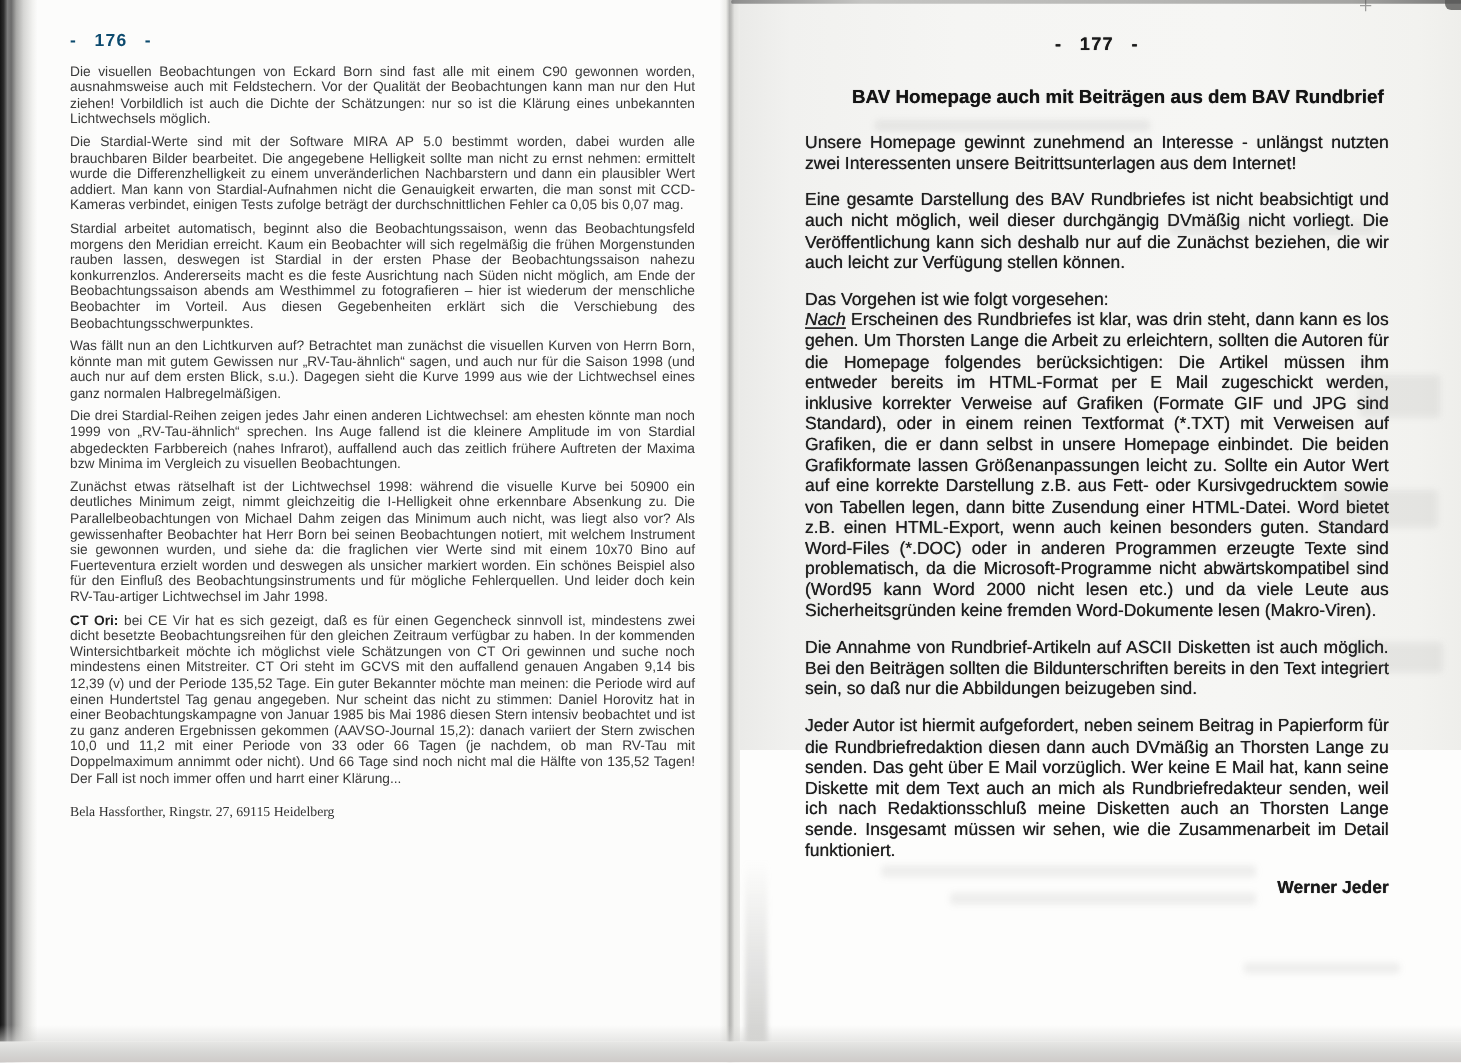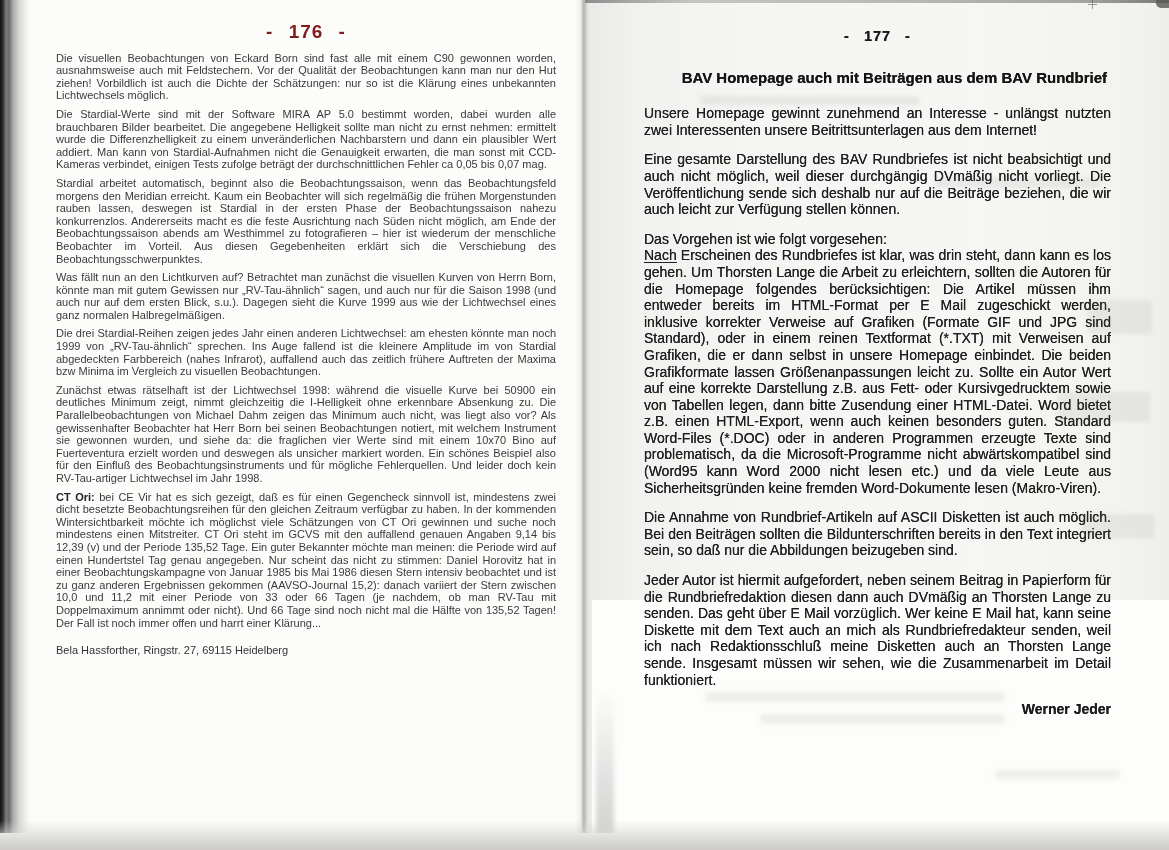--- a/index.html
+++ b/index.html
@@ -14,26 +14,26 @@
     background:linear-gradient(90deg,#141414 0px,#2e2e2e 3px,#7d7d7d 6px,#6b6b6b 9px,
       #a8a8a6 13px,#d6d6d4 19px,#f1f1ef 26px,#fcfcfb 30px);
   }
   
   .page-left{
     position:absolute;left:30px;top:0;width:546px;height:850px;box-sizing:border-box;
     background:#fcfcfb;padding:0 20px 0 26px;
     color:#3a3a3a;font-size:11px;line-height:12.6px;
   }
   .page-left .pnum{
-    margin:26px 0 13px 0;text-align:center;font-weight:bold;font-size:19px;
-    color:#7f1d1d;word-spacing:9px;letter-spacing:1px;
+    margin:26px 0 13px 0;font-weight:bold;font-size:14px;
+    color:#0c4a6e;word-spacing:9px;letter-spacing:1px;
   }
   .page-left p{margin:0 0 6px 0;text-align:justify;}
   .page-left p.ct b{color:#222;}
-  .footer{margin-top:14px;font-size:11px;line-height:15px;color:#333;}
+  .footer{margin-top:14px;font-size:11px;line-height:15px;color:#333;font-family:Liberation Serif, serif;}
   
   .gutter{
     position:absolute;left:576px;top:0;width:16px;height:850px;
     background:linear-gradient(90deg,#fbfbfa 0%,#ecece9 30%,#b3b3b1 48%,#bdbdba 56%,
       #e2e2df 72%,#ededea 100%);
   }
   
   .page-right{
     position:absolute;left:592px;top:0;width:577px;height:600px;box-sizing:border-box;
     background:linear-gradient(90deg,#eaeae8 0%,#f1f1ef 7%,#f5f5f3 30%,#f6f6f4 68%,
@@ -44,21 +44,21 @@
   }
   .page-right .pnum{
     margin:28px 0 0 0;text-align:center;font-weight:bold;font-size:14.5px;
     word-spacing:9px;letter-spacing:1px;color:#1a1a1a;
   }
   .page-right h1{
     font-size:15px;font-weight:bold;text-align:right;margin:25px 4px 19px 4px;color:#141414;
   }
   .page-right p{margin:0 0 13px 0;text-align:justify;}
   .proc .intro{display:block;}
-  .proc u{text-underline-offset:2px;}
+  .proc u{text-underline-offset:2px;font-style:italic;}
   .sig{margin-top:4px;text-align:right;font-weight:bold;color:#1a1a1a;}
   
   .art{position:absolute;pointer-events:none;}
   .art-topline{
     left:585px;top:0;width:584px;height:3px;border-radius:1px;opacity:.75;
     background:linear-gradient(90deg,#6f6f6f,#b5b5b3 18%,#a3a3a1 55%,#8a8a88 85%,#4f4f4f 100%);
   }
   .art-corner{right:0;top:0;width:13px;height:8px;background:#585856;opacity:.8;border-radius:0 0 0 5px;}
   .art-plus{left:1088px;top:0;width:9px;height:9px;opacity:.55;}
   .art-plus::before{content:"";position:absolute;left:0;top:4px;width:9px;height:1px;background:#555;}
@@ -105,21 +105,21 @@
       <div>Bela Hassforther, Ringstr. 27, 69115 Heidelberg</div>
     </div>
   </div>
 
   <div class="gutter"></div>
 
   <div class="page-right">
     <div class="pnum">- 177 -</div>
     <h1>BAV Homepage auch mit Beiträgen aus dem BAV Rundbrief</h1>
     <p>Unsere Homepage gewinnt zunehmend an Interesse - unlängst nutzten zwei Interessenten unsere Beitrittsunterlagen aus dem Internet!</p>
-    <p>Eine gesamte Darstellung des BAV Rundbriefes ist nicht beabsichtigt und auch nicht möglich, weil dieser durchgängig DVmäßig nicht vorliegt. Die Veröffentlichung sende sich deshalb nur auf die Beiträge beziehen, die wir auch leicht zur Verfügung stellen können.</p>
+    <p>Eine gesamte Darstellung des BAV Rundbriefes ist nicht beabsichtigt und auch nicht möglich, weil dieser durchgängig DVmäßig nicht vorliegt. Die Veröffentlichung kann sich deshalb nur auf die Zunächst beziehen, die wir auch leicht zur Verfügung stellen können.</p>
     <p class="proc">
       <span class="intro">Das Vorgehen ist wie folgt vorgesehen:</span>
       <span><u>Nach</u> <span>Erscheinen des Rundbriefes ist klar, was drin steht, dann kann es los gehen. Um Thorsten Lange die Arbeit zu erleichtern, sollten die Autoren für die Homepage folgendes berücksichtigen: Die Artikel müssen ihm entweder bereits im HTML-Format per E Mail zugeschickt werden, inklusive korrekter Verweise auf Grafiken (Formate GIF und JPG sind Standard), oder in einem reinen Textformat (*.TXT) mit Verweisen auf Grafiken, die er dann selbst in unsere Homepage einbindet. Die beiden Grafikformate lassen Größenanpassungen leicht zu. Sollte ein Autor Wert auf eine korrekte Darstellung z.B. aus Fett- oder Kursivgedrucktem sowie von Tabellen legen, dann bitte Zusendung einer HTML-Datei. Word bietet z.B. einen HTML-Export, wenn auch keinen besonders guten. Standard Word-Files (*.DOC) oder in anderen Programmen erzeugte Texte sind problematisch, da die Microsoft-Programme nicht abwärtskompatibel sind (Word95 kann Word 2000 nicht lesen etc.) und da viele Leute aus Sicherheitsgründen keine fremden Word-Dokumente lesen (Makro-Viren).</span></span>
     </p>
     <p>Die Annahme von Rundbrief-Artikeln auf ASCII Disketten ist auch möglich. Bei den Beiträgen sollten die Bildunterschriften bereits in den Text integriert sein, so daß nur die Abbildungen beizugeben sind.</p>
     <p>Jeder Autor ist hiermit aufgefordert, neben seinem Beitrag in Papierform für die Rundbriefredaktion diesen dann auch DVmäßig an Thorsten Lange zu senden. Das geht über E Mail vorzüglich. Wer keine E Mail hat, kann seine Diskette mit dem Text auch an mich als Rundbriefredakteur senden, weil ich nach Redaktionsschluß meine Disketten auch an Thorsten Lange sende. Insgesamt müssen wir sehen, wie die Zusammenarbeit im Detail funktioniert.</p>
     <div class="sig">Werner Jeder</div>
   </div>
 
   <div class="art art-topline"></div>

